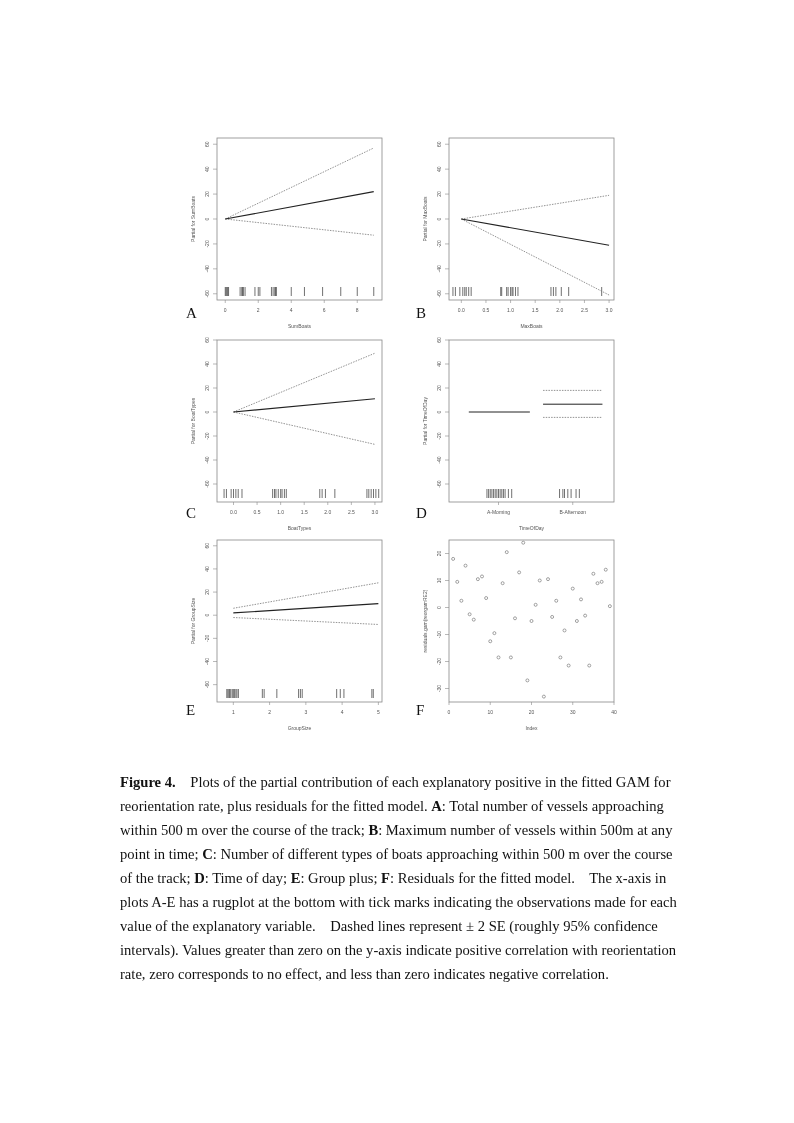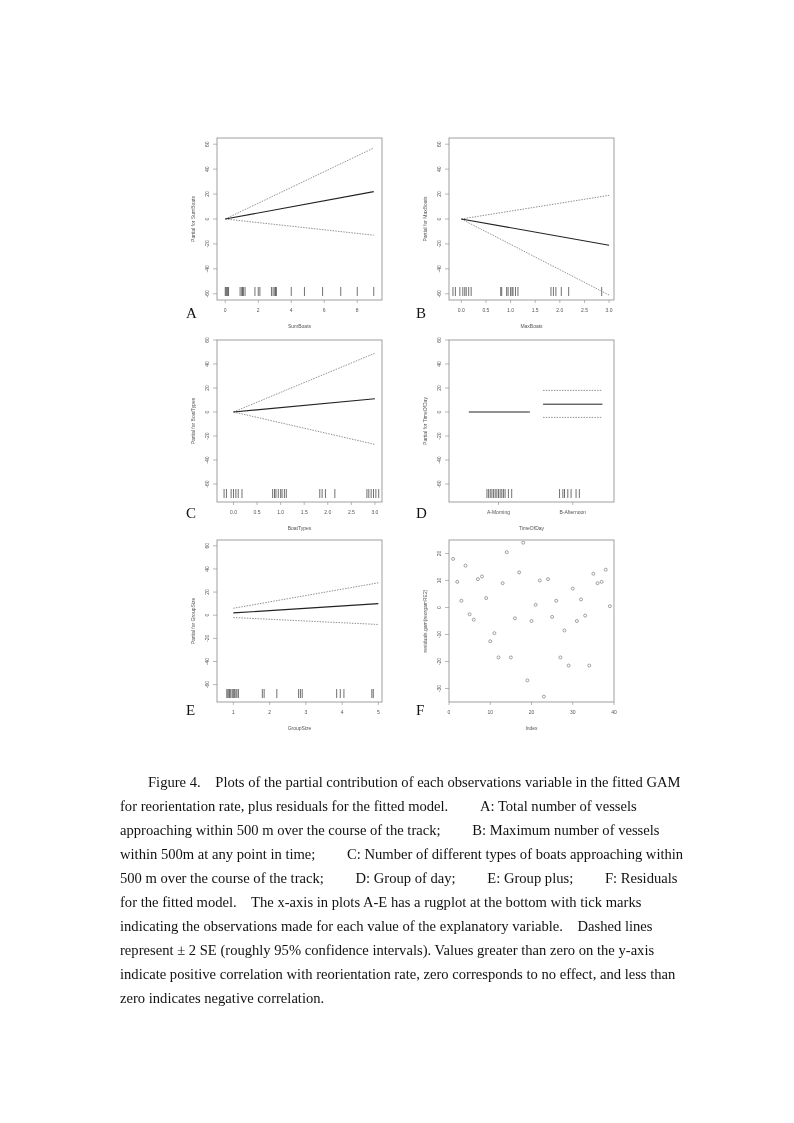--- a/index.html
+++ b/index.html
@@ -1,21 +1,21 @@
 <!DOCTYPE html>
 <html><head>
 <meta charset="utf-8">
 <style>
   html, body { margin: 0; padding: 0; background: #ffffff; }
   body { width: 794px; height: 1123px; position: relative; overflow: hidden; font-family: "Liberation Serif", serif; color: #111; }
   .panel { position: absolute; width: 235px; height: 200px; }
   .panel svg { position: absolute; left: 0; top: 0; width: 235px; height: 200px; overflow: visible; }
   .panel-letter { position: absolute; font-family: "Liberation Serif", serif; font-size: 15px; color: #111; }
   .caption { position: absolute; left: 120px; top: 770px; width: 565px; font-size: 14.6px; line-height: 24px; color: #111; }
-  .caption b { font-weight: normal; margin-left: 28px; }
+  .caption b { font-weight: bold; }
   .tick-text { font-family: "Liberation Sans", sans-serif; font-size: 5px; fill: #555; }
   .axis-title { font-family: "Liberation Sans", sans-serif; font-size: 5px; fill: #555; }
 </style>
 </head>
 <body>
 
 <div>
   <div class="panel" style="left:165px; top:130px;">
       <svg>
         <rect x="52" y="8" width="165" height="162" fill="none" stroke="#888" stroke-width="0.8"></rect>
@@ -376,21 +376,21 @@
   <span class="panel-letter" style="left:186px; top:305px;">A</span>
   <span class="panel-letter" style="left:416px; top:305px;">B</span>
   <span class="panel-letter" style="left:186px; top:505px;">C</span>
   <span class="panel-letter" style="left:416px; top:505px;">D</span>
   <span class="panel-letter" style="left:186px; top:702px;">E</span>
   <span class="panel-letter" style="left:416px; top:702px;">F</span>
 </div>
 
 <div class="caption">
   <b>Figure 4.</b>&nbsp;&nbsp;&nbsp;
-  <span>Plots of the partial contribution of each observations variable in the fitted GAM for reorientation rate, plus residuals for the fitted model.</span>
+  <span>Plots of the partial contribution of each explanatory positive in the fitted GAM for reorientation rate, plus residuals for the fitted model.</span>
   <b>A</b><span>: Total number of vessels approaching within 500 m over the course of the track;</span>
   <b>B</b><span>: Maximum number of vessels within 500m at any point in time;</span>
   <b>C</b><span>: Number of different types of boats approaching within 500 m over the course of the track;</span>
-  <b>D</b><span>: Group of day;</span>
+  <b>D</b><span>: Time of day;</span>
   <b>E</b><span>: Group plus;</span>
   <b>F</b><span>: Residuals for the fitted model.</span>&nbsp;&nbsp;&nbsp;
   <span style="white-space: pre-wrap;">The x-axis in plots A-E has a rugplot at the bottom with tick marks indicating the observations made for each value of the explanatory variable.    Dashed lines represent ± 2 SE (roughly 95% confidence intervals). Values greater than zero on the y-axis indicate positive correlation with reorientation rate, zero corresponds to no effect, and less than zero indicates negative correlation.</span>
 </div>
 
 </body></html>

